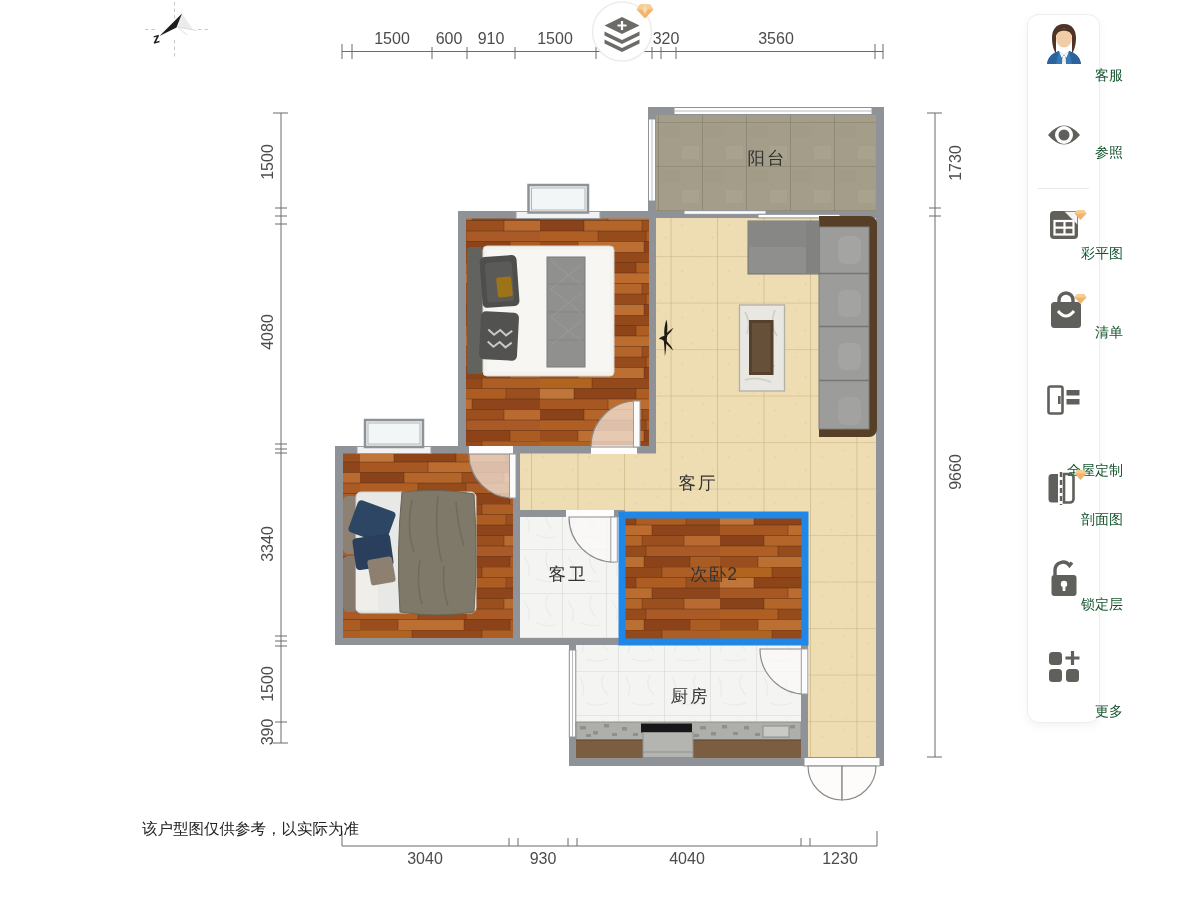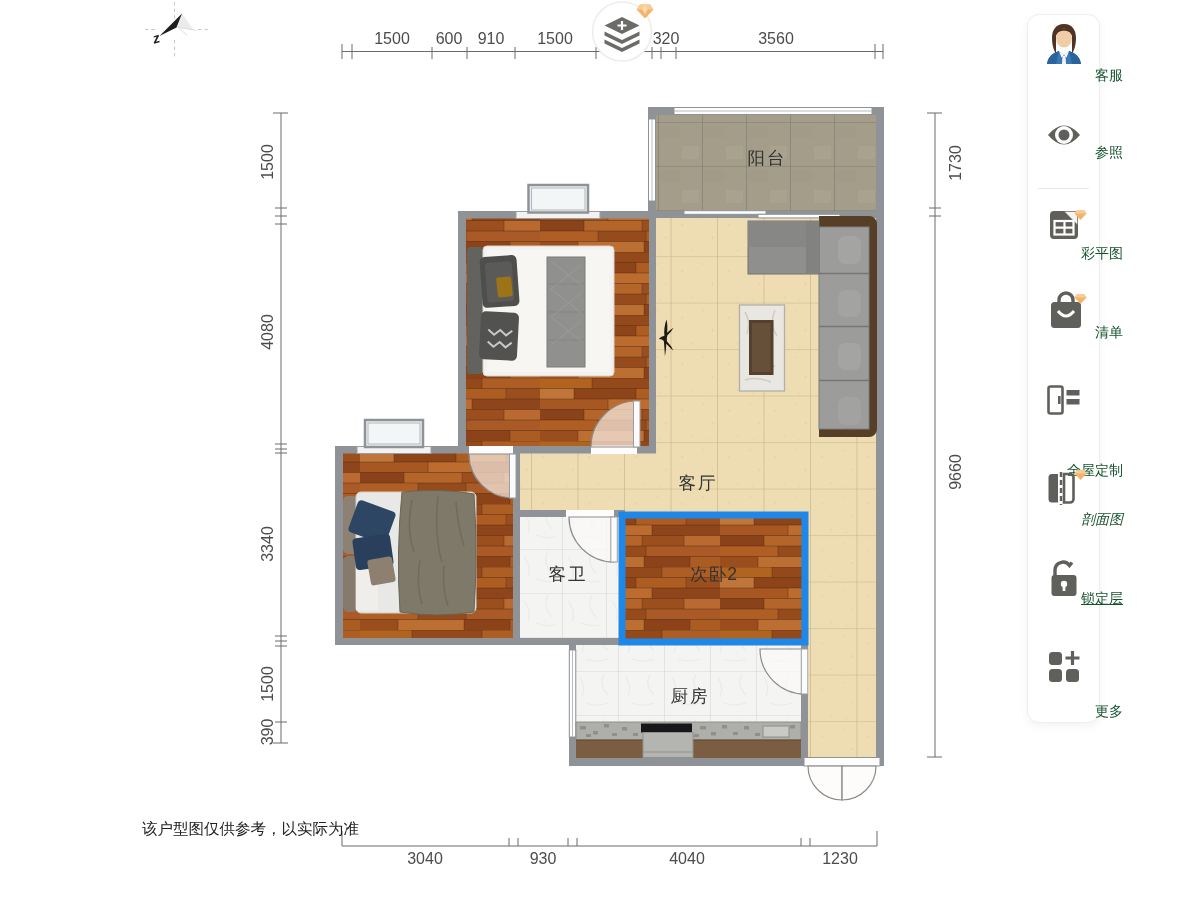--- a/index.html
+++ b/index.html
@@ -430,31 +430,31 @@
 </div>
 
 <div class="sb-item" style="left:1027px;top:466px;">
   <svg width="44" height="40" viewBox="0 0 44 40" style="position:absolute;left:17px;top:0;">
     <path d="M14 8 L8 8 A3.5 3.5 0 0 0 4.5 11.5 L4.5 33 A3.5 3.5 0 0 0 8 36.5 L14 36.5 Z" fill="#5f5f5b"></path>
     <path d="M20 8 L26 8 A3.5 3.5 0 0 1 29.5 11.5 L29.5 33 A3.5 3.5 0 0 1 26 36.5 L20 36.5 Z" fill="none" stroke="#5f5f5b" stroke-width="2.6"></path>
     <path d="M17 6 L17 39" stroke="#5f5f5b" stroke-width="2.4" stroke-dasharray="5 3"></path>
     <path d="M33 4 L40 4 L42.5 7.5 L36.5 14 L30.5 7.5 Z" fill="#f3b469"></path>
     <path d="M33 4 L40 4 L42.5 7.5 L30.5 7.5 Z" fill="#f7cd96"></path>
   </svg>
-  <div class="sb-label" style="top:45px;font-style:italic;">剖面图</div>
+  <div class="sb-label" style="top:45px;">剖面图</div>
 </div>
 
 <div class="sb-item" style="left:1027px;top:560px;">
   <svg width="30" height="37" viewBox="0 0 30 37" style="position:absolute;left:22px;top:0;">
     <path d="M6 17 L6 10 A8 8 0 0 1 20.5 5.5 L23 2.5" fill="none" stroke="#5f5f5b" stroke-width="3.4"></path>
     <rect x="2.5" y="15" width="25" height="21" rx="3" fill="#5f5f5b"></rect>
     <circle cx="15" cy="24" r="3.2" fill="#fff"></circle>
     <rect x="13.6" y="25" width="2.8" height="6" fill="#fff"></rect>
   </svg>
-  <div class="sb-label" style="top:30px;text-decoration:underline;">锁定层</div>
+  <div class="sb-label" style="top:36px;">锁定层</div>
 </div>
 
 <div class="sb-item" style="left:1027px;top:650px;">
   <svg width="34" height="34" viewBox="0 0 34 34" style="position:absolute;left:20px;top:0;">
     <rect x="2" y="2" width="13" height="13" rx="3.5" fill="#5f5f5b"></rect>
     <rect x="2" y="19" width="13" height="13" rx="3.5" fill="#5f5f5b"></rect>
     <rect x="19" y="19" width="13" height="13" rx="3.5" fill="#5f5f5b"></rect>
     <path d="M25.5 1 L25.5 15 M18.5 8 L32.5 8" stroke="#5f5f5b" stroke-width="3.2"></path>
   </svg>
   <div class="sb-label" style="top:53px;">更多</div>

